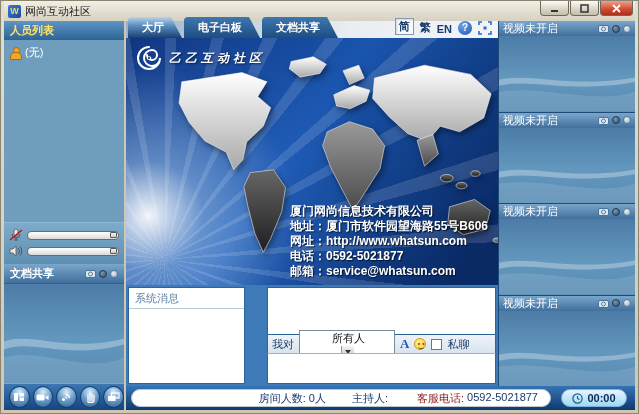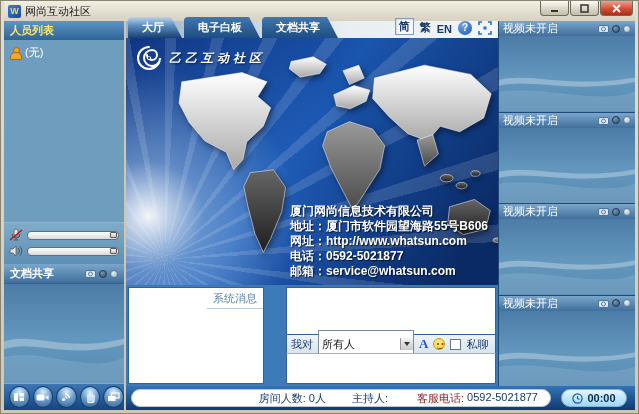--- a/index.html
+++ b/index.html
@@ -115,30 +115,30 @@
     content:""; position:absolute; inset:-40%;
     background:repeating-conic-gradient(from 0deg at 28% 72%, rgba(255,255,255,0.13) 0deg 3deg, rgba(255,255,255,0) 3deg 12deg);
   }
   .logo-row { position:absolute; left:10px; top:7px; display:flex; align-items:center; gap:7px; z-index:3; }
   .logo-text { color:#fff; font-size:12px; font-style:italic; font-weight:bold; letter-spacing:4px; text-shadow:1px 1px 2px rgba(0,0,0,0.6);font-family:Liberation Mono, monospace; }
   .world-map { position:absolute; left:28px; top:12px; width:352px; height:222px; z-index:1; filter:drop-shadow(2px 3px 3px rgba(0,0,0,0.45)); }
   .company-info { position:absolute; right:10px; bottom:6px; z-index:3; color:#fff; font-size:12px; line-height:15px; font-weight:bold; text-shadow:1px 1px 1px rgba(0,0,0,0.7); }
 
   
   .chat-area { height:101px; flex:none; display:flex; gap:2px; padding:2px; background:#3f7ab8; min-width:0; }
-  .system-panel { width:136px; flex:none; background:#fff; border:1px solid #2f6496; display:flex; flex-direction:column;align-items:flex-end; }
+  .system-panel { width:117px; flex:none; background:#fff; border:1px solid #2f6496; display:flex; flex-direction:column; }
   .sys-title { color:#5b7fa6; padding:3px 6px 2px 6px; border-bottom:1px solid #b9c9da; }
   .chat-right { flex:1; display:flex; flex-direction:column; min-width:0;margin-left:20px; }
   .chat-display { flex:1; background:#fff; border:1px solid #2f6496; min-height:0; }
   .chat-controls {
     height:18px; flex:none; display:flex; align-items:center; gap:5px; padding:0 4px;
     background:linear-gradient(#eef3f8,#d9e4ee); border-left:1px solid #2f6496; border-right:1px solid #2f6496;
     color:#1a3a6b;
   }
-  .to-select { width:96px; height:28px; background:#fff; border:1px solid #7a8a99; display:flex; align-items:center; cursor:pointer; }
+  .to-select { width:96px; height:28px; background:#fff; border:1px solid #7a8a99; display:flex; align-items:center; cursor:pointer;flex-direction:column; }
   .to-select .val { flex:1; padding-left:3px; color:#111; }
   .dd-arrow { width:13px; height:12px; background:linear-gradient(#f4f4f4,#c9c9c9); border-left:1px solid #9a9a9a; display:flex; align-items:center; justify-content:center; }
   .dd-arrow::after { content:""; border-left:3px solid transparent; border-right:3px solid transparent; border-top:4px solid #333; }
   .font-btn { color:#2255cc; font-weight:bold; font-size:13px; font-family:"Liberation Serif",serif; cursor:pointer; }
   .smiley { width:12px; height:12px; border-radius:50%; background:radial-gradient(circle at 35% 30%,#ffe98a,#ffd12e); border:1px solid #c89a1e; position:relative; cursor:pointer; }
   .smiley::before { content:""; position:absolute; left:2.5px; top:3.5px; width:2px; height:2px; border-radius:50%; background:#7a4a00; box-shadow:4.5px 0 0 #7a4a00; }
   .smiley::after { content:""; position:absolute; left:2.5px; top:4.5px; width:6px; height:4px; border-bottom:1.5px solid #7a4a00; border-radius:50%; }
   .pm-check { width:11px; height:11px; background:#fff; border:1px solid #667788; cursor:pointer; }
   .input-row { height:31px; flex:none; display:flex; border:1px solid #2f6496; border-top:1px solid #9ab4cc; }
   .msg-input { flex:1; border:none; outline:none; resize:none; font-family:inherit; font-size:11px; padding:2px 3px; }

